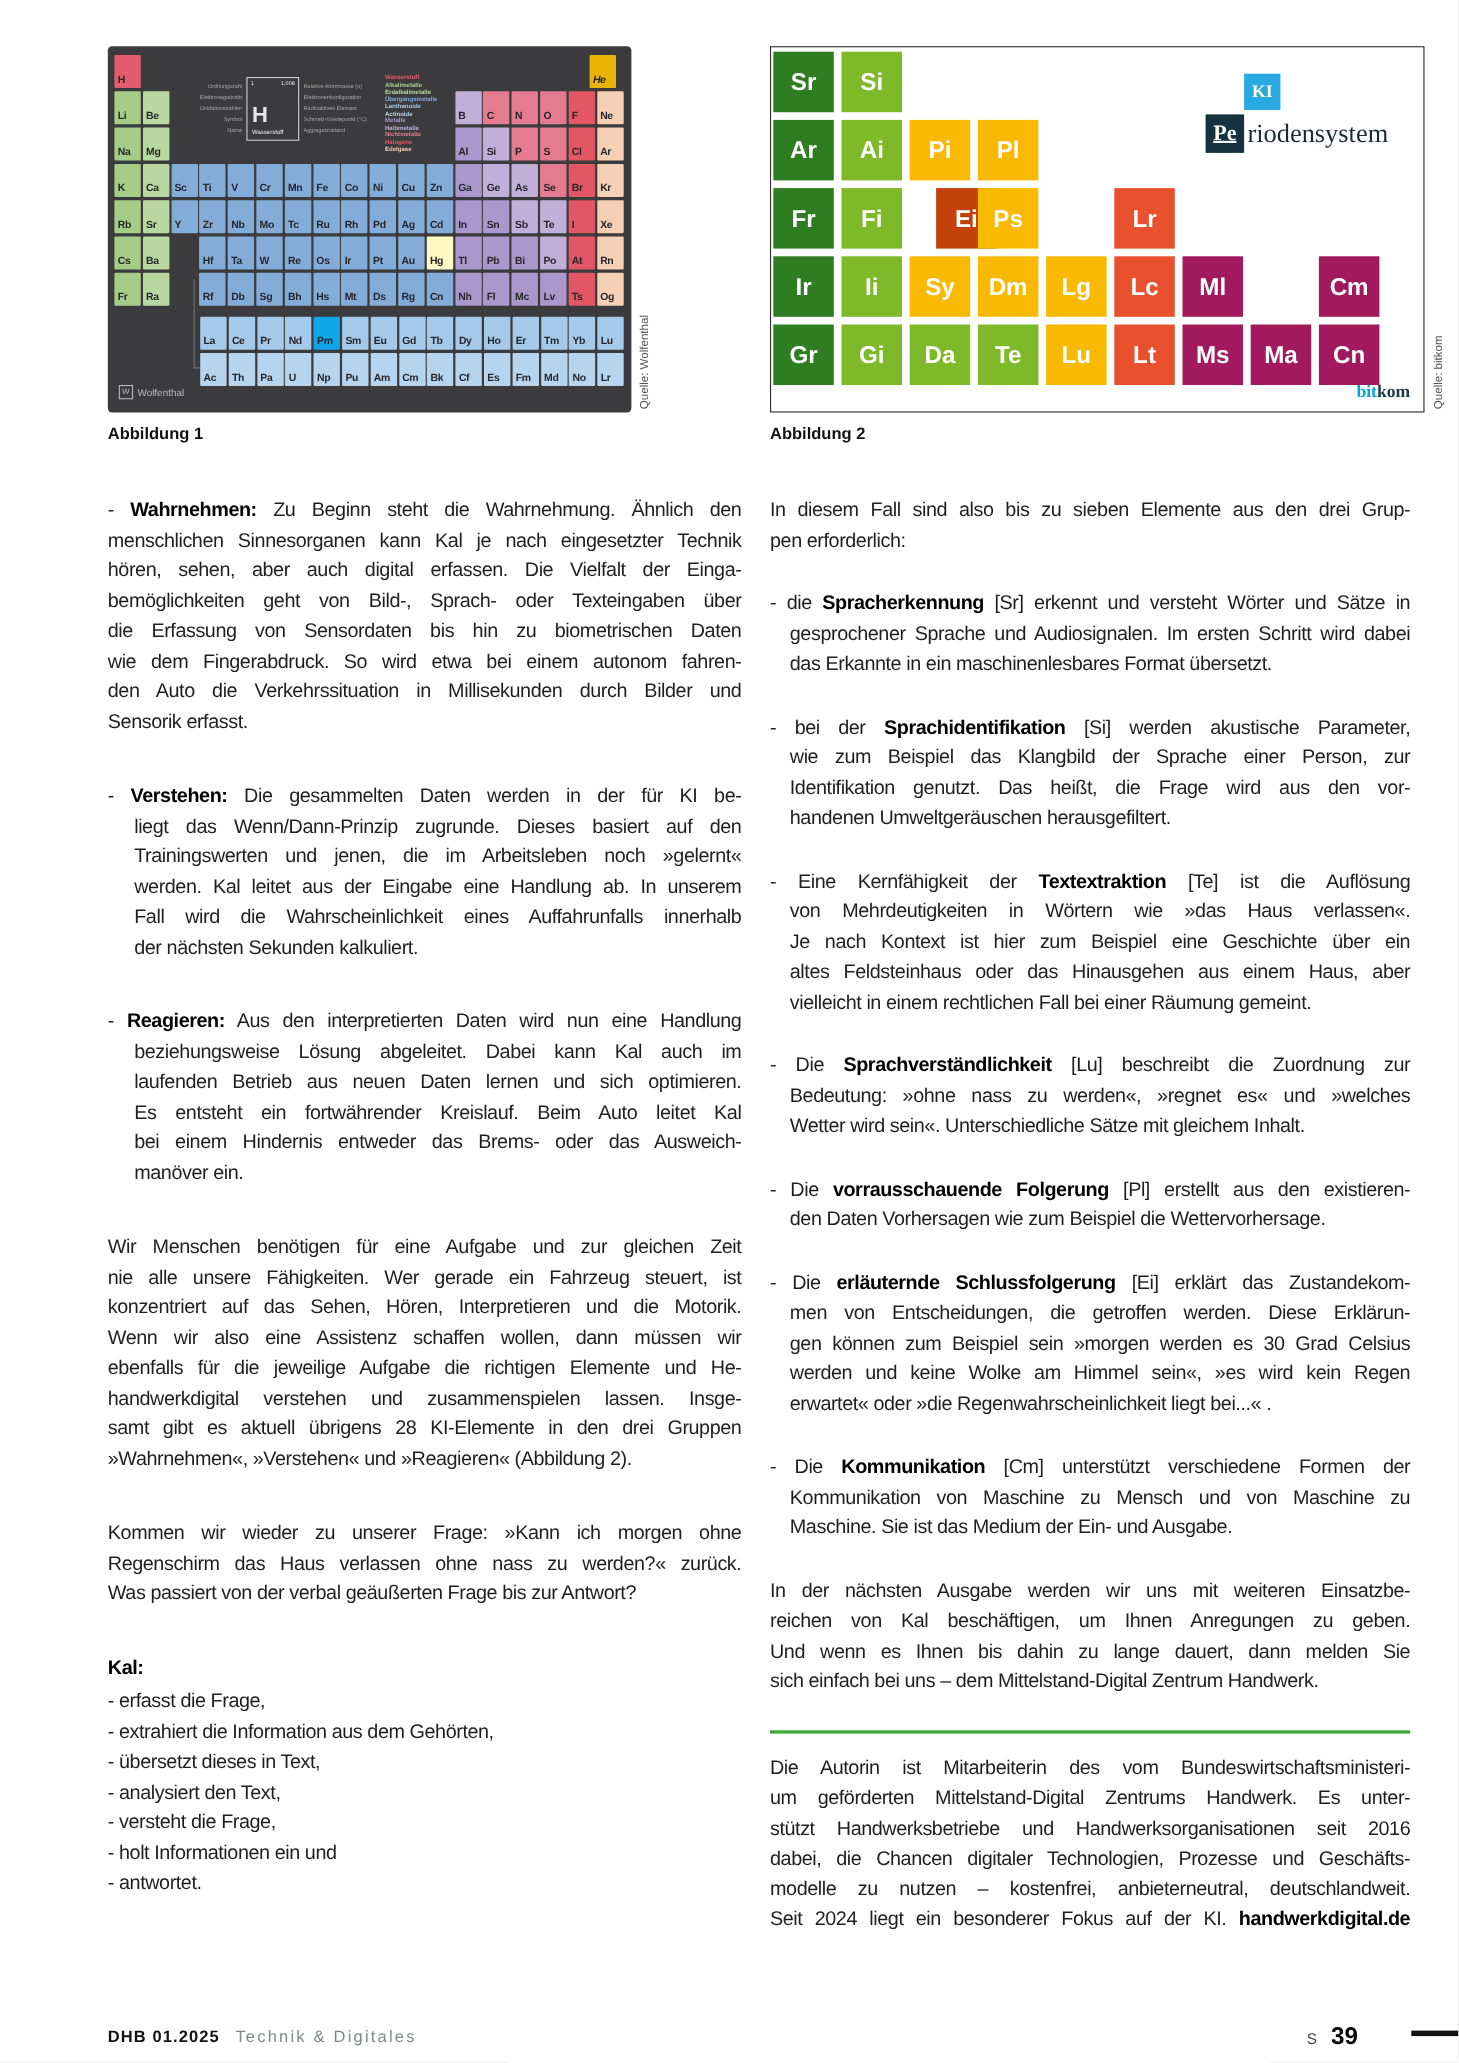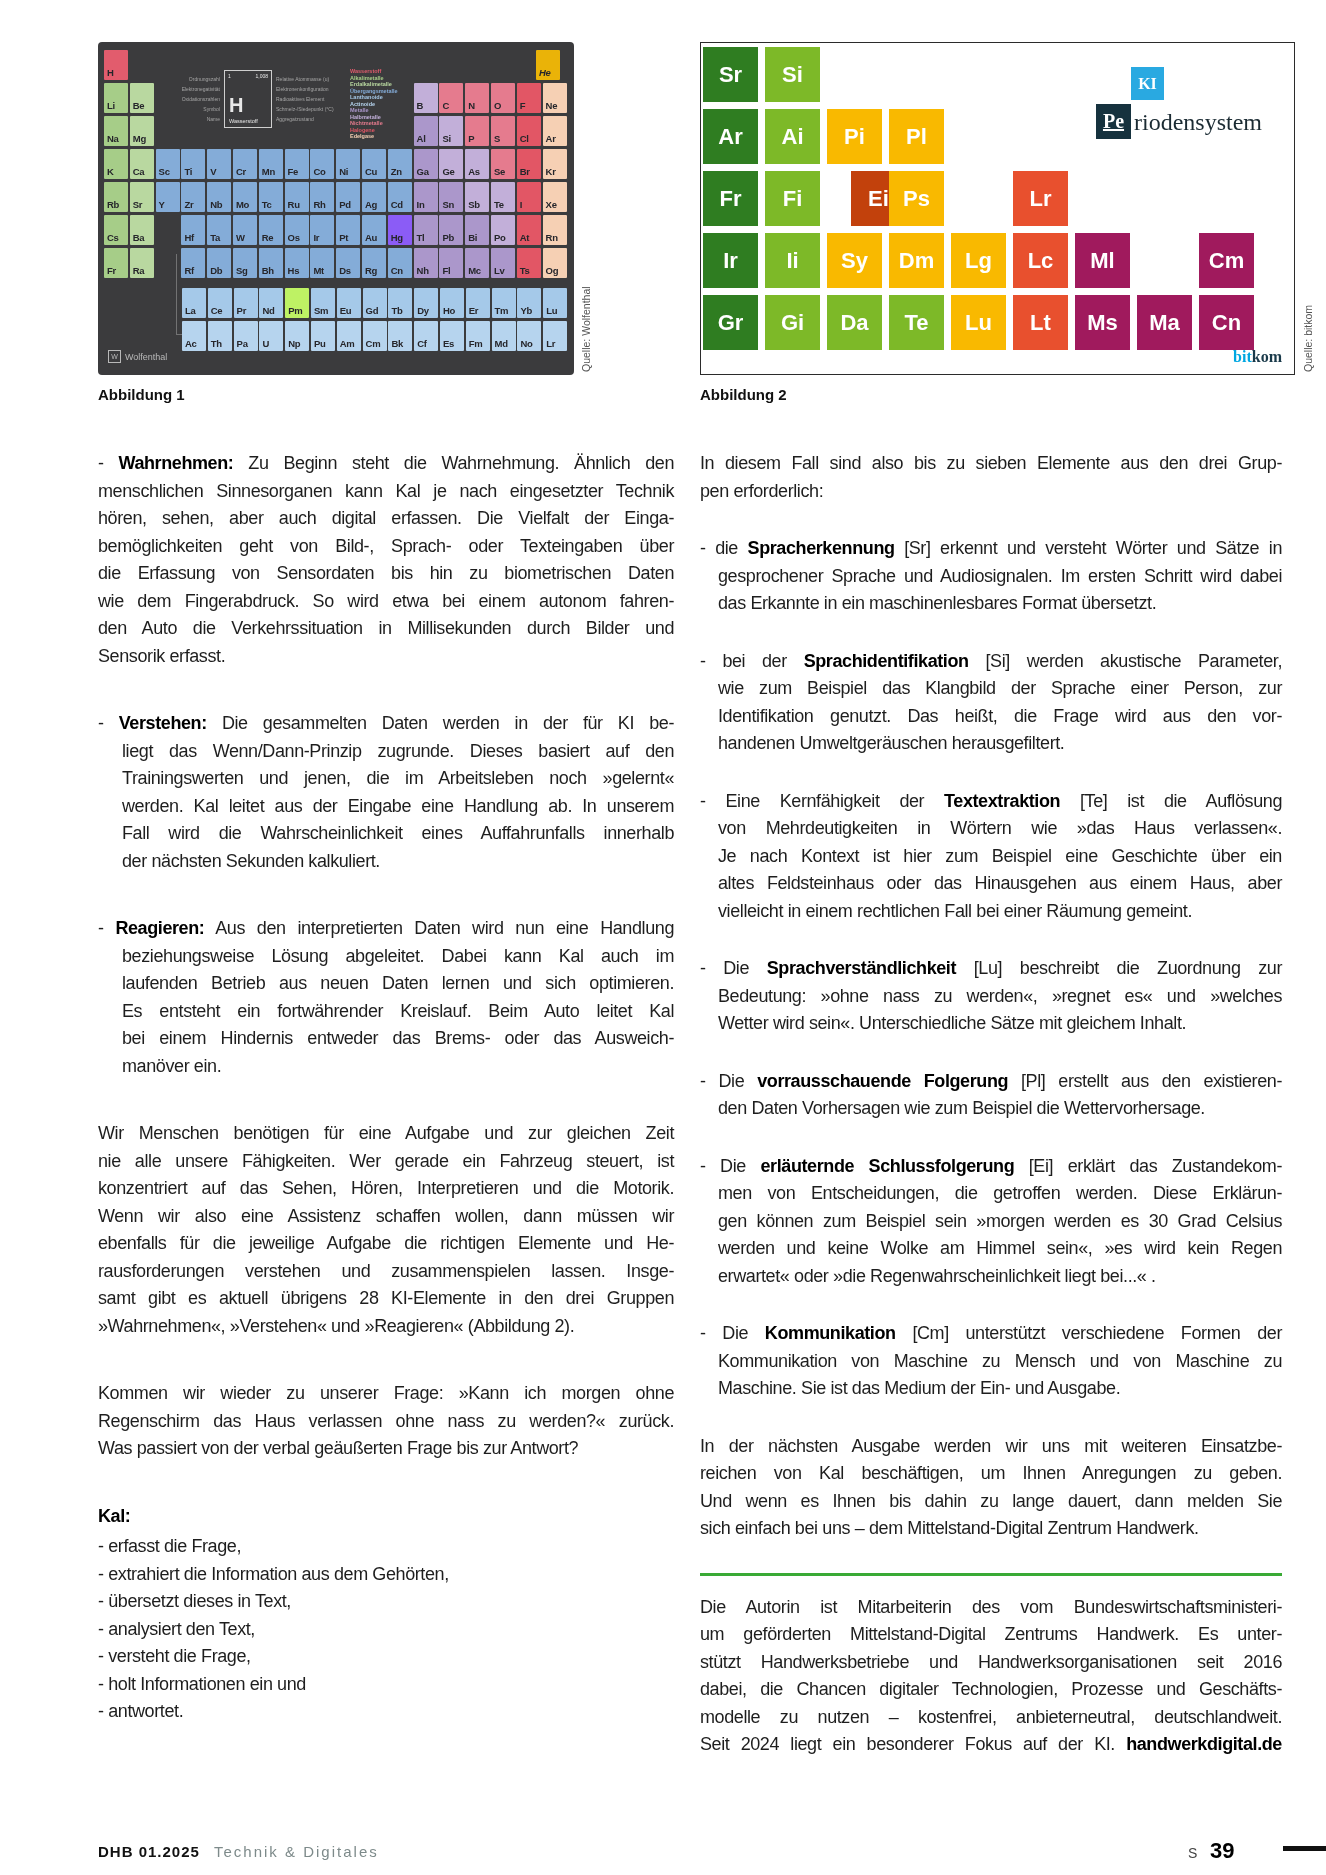--- a/index.html
+++ b/index.html
@@ -149,21 +149,21 @@
       <div class="el" style="left: 6px; top: 173px; background: rgb(166, 205, 136);">Cs</div>
       <div class="el" style="left: 31.8px; top: 173px; background: rgb(185, 216, 160);">Ba</div>
       <div class="el" style="left: 83.4px; top: 173px; background: rgb(132, 172, 216);">Hf</div>
       <div class="el" style="left: 109.2px; top: 173px; background: rgb(132, 172, 216);">Ta</div>
       <div class="el" style="left: 135px; top: 173px; background: rgb(132, 172, 216);">W</div>
       <div class="el" style="left: 160.8px; top: 173px; background: rgb(132, 172, 216);">Re</div>
       <div class="el" style="left: 186.6px; top: 173px; background: rgb(132, 172, 216);">Os</div>
       <div class="el" style="left: 212.4px; top: 173px; background: rgb(132, 172, 216);">Ir</div>
       <div class="el" style="left: 238.2px; top: 173px; background: rgb(132, 172, 216);">Pt</div>
       <div class="el" style="left: 264px; top: 173px; background: rgb(132, 172, 216);">Au</div>
-      <div class="el" style="left: 289.8px; top: 173px; background: #8b5cf6; text-align: center;">Hg</div>
+      <div class="el" style="left: 289.8px; top: 173px; background: #fef9c3; text-align: center;">Hg</div>
       <div class="el" style="left: 315.6px; top: 173px; background: rgb(171, 151, 203);">Tl</div>
       <div class="el" style="left: 341.4px; top: 173px; background: rgb(171, 151, 203);">Pb</div>
       <div class="el" style="left: 367.2px; top: 173px; background: rgb(171, 151, 203);">Bi</div>
       <div class="el" style="left: 393px; top: 173px; background: rgb(194, 175, 217);">Po</div>
       <div class="el" style="left: 418.8px; top: 173px; background: rgb(226, 86, 101);">At</div>
       <div class="el" style="left: 444.6px; top: 173px; background: rgb(246, 208, 180);">Rn</div>
       <div class="el" style="left: 6px; top: 206px; background: rgb(166, 205, 136);">Fr</div>
       <div class="el" style="left: 31.8px; top: 206px; background: rgb(185, 216, 160);">Ra</div>
       <div class="el" style="left: 83.4px; top: 206px; background: rgb(132, 172, 216);">Rf</div>
       <div class="el" style="left: 109.2px; top: 206px; background: rgb(132, 172, 216);">Db</div>
@@ -177,21 +177,21 @@
       <div class="el" style="left: 315.6px; top: 206px; background: rgb(171, 151, 203);">Nh</div>
       <div class="el" style="left: 341.4px; top: 206px; background: rgb(171, 151, 203);">Fl</div>
       <div class="el" style="left: 367.2px; top: 206px; background: rgb(171, 151, 203);">Mc</div>
       <div class="el" style="left: 393px; top: 206px; background: rgb(171, 151, 203);">Lv</div>
       <div class="el" style="left: 418.8px; top: 206px; background: rgb(226, 86, 101);">Ts</div>
       <div class="el" style="left: 444.6px; top: 206px; background: rgb(246, 208, 180);">Og</div>
       <div class="el" style="left: 84px; top: 246px; background: rgb(165, 201, 233);">La</div>
       <div class="el" style="left: 109.8px; top: 246px; background: rgb(165, 201, 233);">Ce</div>
       <div class="el" style="left: 135.6px; top: 246px; background: rgb(165, 201, 233);">Pr</div>
       <div class="el" style="left: 161.4px; top: 246px; background: rgb(165, 201, 233);">Nd</div>
-      <div class="el" style="left: 187.2px; top: 246px; background: #bef264;">Pm</div>
+      <div class="el" style="left: 187.2px; top: 246px; background: #0ea5e9;">Pm</div>
       <div class="el" style="left: 213px; top: 246px; background: rgb(165, 201, 233);">Sm</div>
       <div class="el" style="left: 238.8px; top: 246px; background: rgb(165, 201, 233);">Eu</div>
       <div class="el" style="left: 264.6px; top: 246px; background: rgb(165, 201, 233);">Gd</div>
       <div class="el" style="left: 290.4px; top: 246px; background: rgb(165, 201, 233);">Tb</div>
       <div class="el" style="left: 316.2px; top: 246px; background: rgb(165, 201, 233);">Dy</div>
       <div class="el" style="left: 342px; top: 246px; background: rgb(165, 201, 233);">Ho</div>
       <div class="el" style="left: 367.8px; top: 246px; background: rgb(165, 201, 233);">Er</div>
       <div class="el" style="left: 393.6px; top: 246px; background: rgb(165, 201, 233);">Tm</div>
       <div class="el" style="left: 419.4px; top: 246px; background: rgb(165, 201, 233);">Yb</div>
       <div class="el" style="left: 445.2px; top: 246px; background: rgb(165, 201, 233);">Lu</div>
@@ -290,21 +290,21 @@
         <div class="line" style="padding-left: 24px;">Es entsteht ein fortwährender Kreislauf. Beim Auto leitet Kal</div>
         <div class="line" style="padding-left: 24px;">bei einem Hindernis entweder das Brems- oder das Ausweich-</div>
         <div class="line end" style="padding-left: 24px;">manöver ein.</div>
       </div>
       <div class="block para">
         <div class="line">Wir Menschen benötigen für eine Aufgabe und zur gleichen Zeit</div>
         <div class="line">nie alle unsere Fähigkeiten. Wer gerade ein Fahrzeug steuert, ist</div>
         <div class="line">konzentriert auf das Sehen, Hören, Interpretieren und die Motorik.</div>
         <div class="line">Wenn wir also eine Assistenz schaffen wollen, dann müssen wir</div>
         <div class="line">ebenfalls für die jeweilige Aufgabe die richtigen Elemente und He-</div>
-        <div class="line">rausforderungen verstehen und zusammenspielen lassen. Insge-</div>
+        <div class="line">handwerkdigital verstehen und zusammenspielen lassen. Insge-</div>
         <div class="line">samt gibt es aktuell übrigens 28 KI-Elemente in den drei Gruppen</div>
         <div class="line end">»Wahrnehmen«, »Verstehen« und »Reagieren« (Abbildung 2).</div>
       </div>
       <div class="block para">
         <div class="line">Kommen wir wieder zu unserer Frage: »Kann ich morgen ohne</div>
         <div class="line">Regenschirm das Haus verlassen ohne nass zu werden?« zurück.</div>
         <div class="line end">Was passiert von der verbal geäußerten Frage bis zur Antwort?</div>
       </div>
       <div class="block heading">
         <div class="line end"><strong>Kal:</strong></div>

